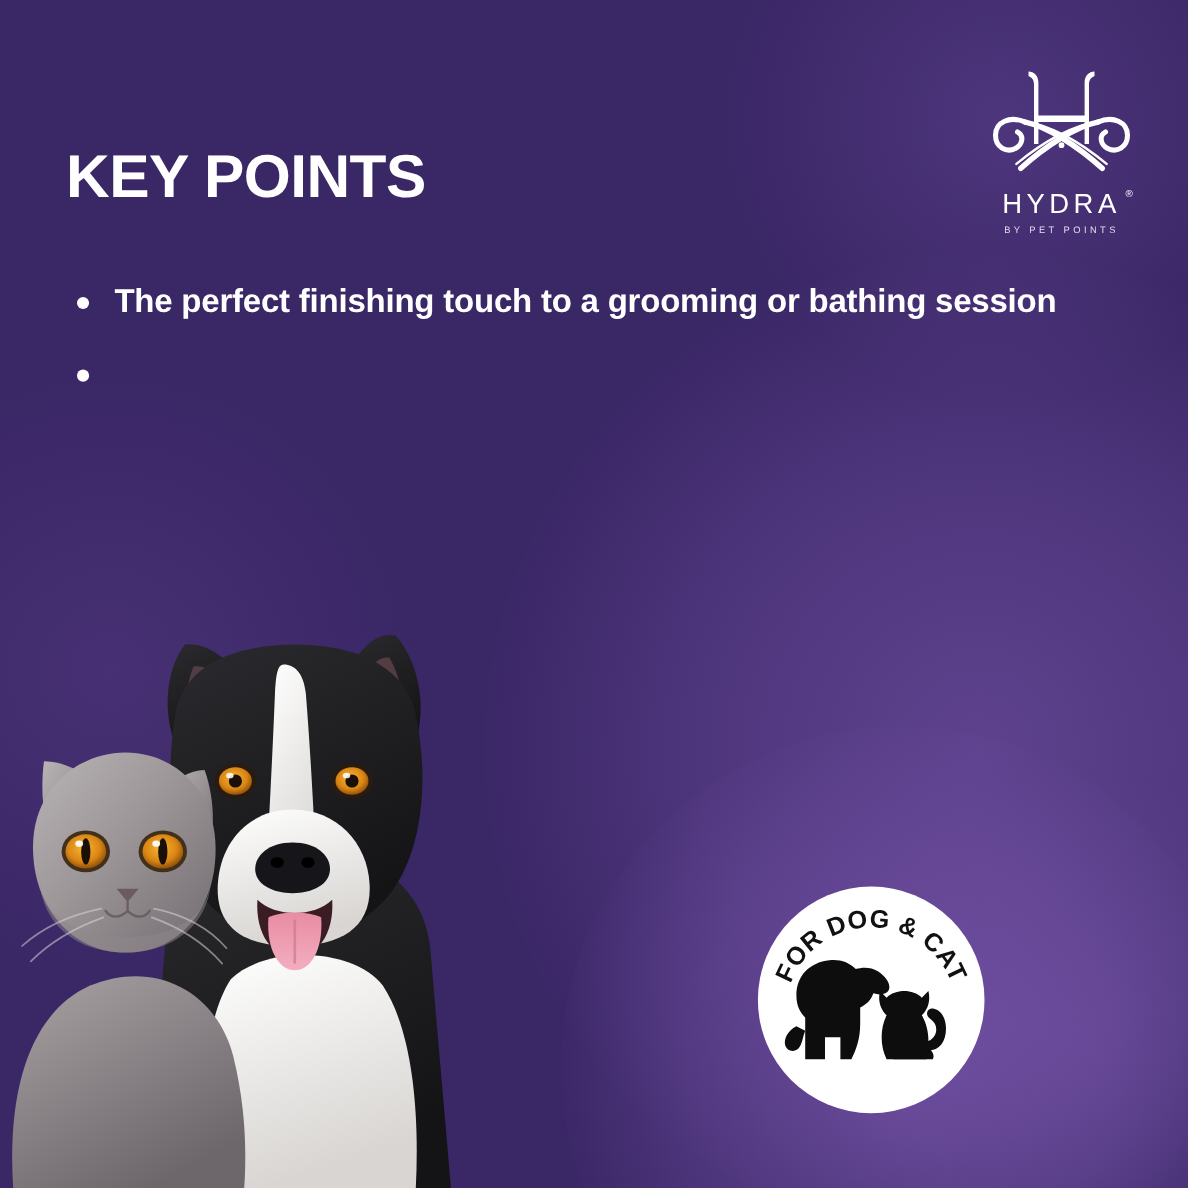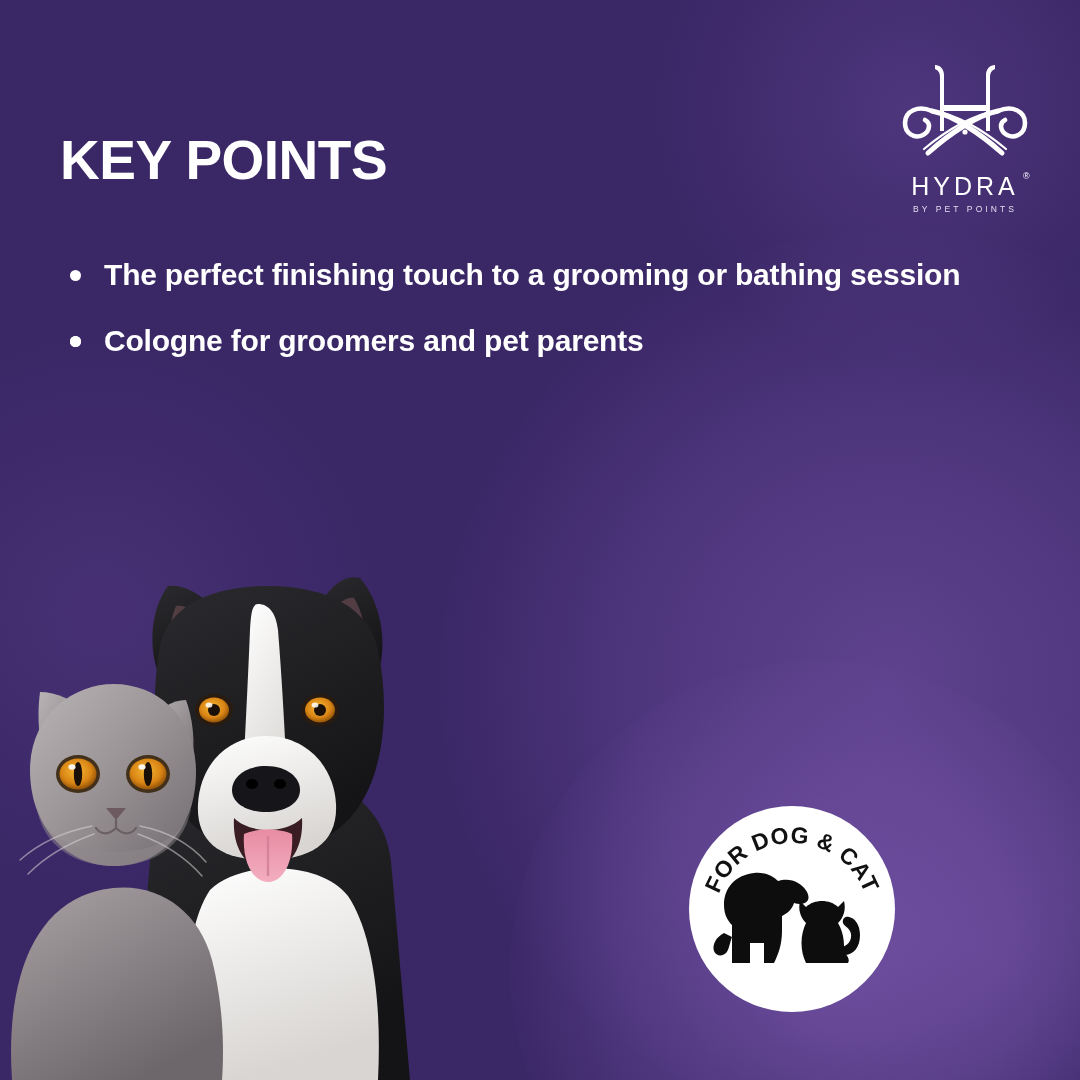--- a/index.html
+++ b/index.html
@@ -185,24 +185,20 @@
   <div class="title">KEY POINTS</div>
 
   <div class="bullets">
     <div class="bullet">
       <span class="dot"></span>
       <span>The perfect finishing touch to a grooming or bathing session</span>
     </div>
     <div class="bullet">
       <span class="dot"></span>
     </div>
-    <div class="bullet">
-      <span class="dot"></span>
-      <span>Cologne for groomers and pet parents</span>
-    </div>
   </div>
 
   <div class="pets">
     <svg viewBox="0 0 560 520" aria-hidden="true">
       <defs>
         <linearGradient id="catFur" x1="0" y1="0" x2="1" y2="1">
           <stop offset="0%" stop-color="#b9b4b6"></stop>
           <stop offset="45%" stop-color="#9c9699"></stop>
           <stop offset="100%" stop-color="#716b6f"></stop>
         </linearGradient>

